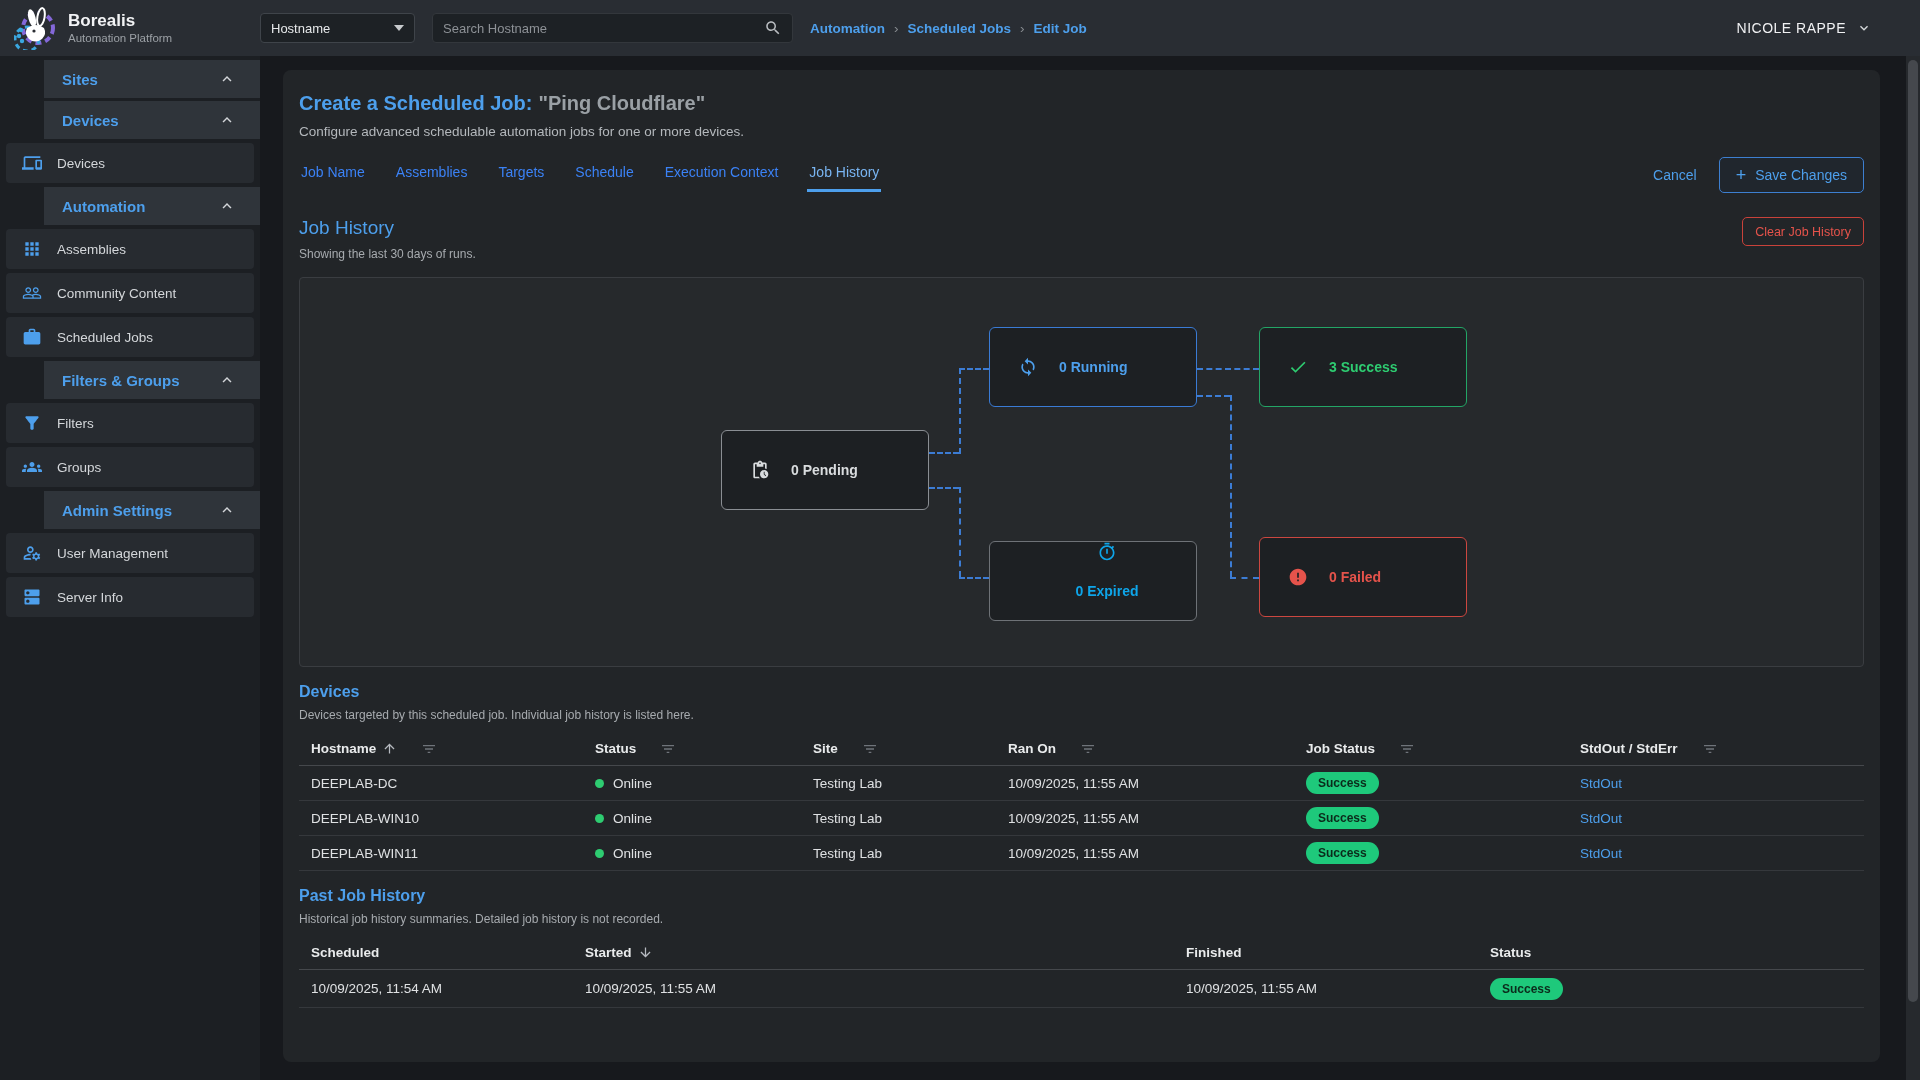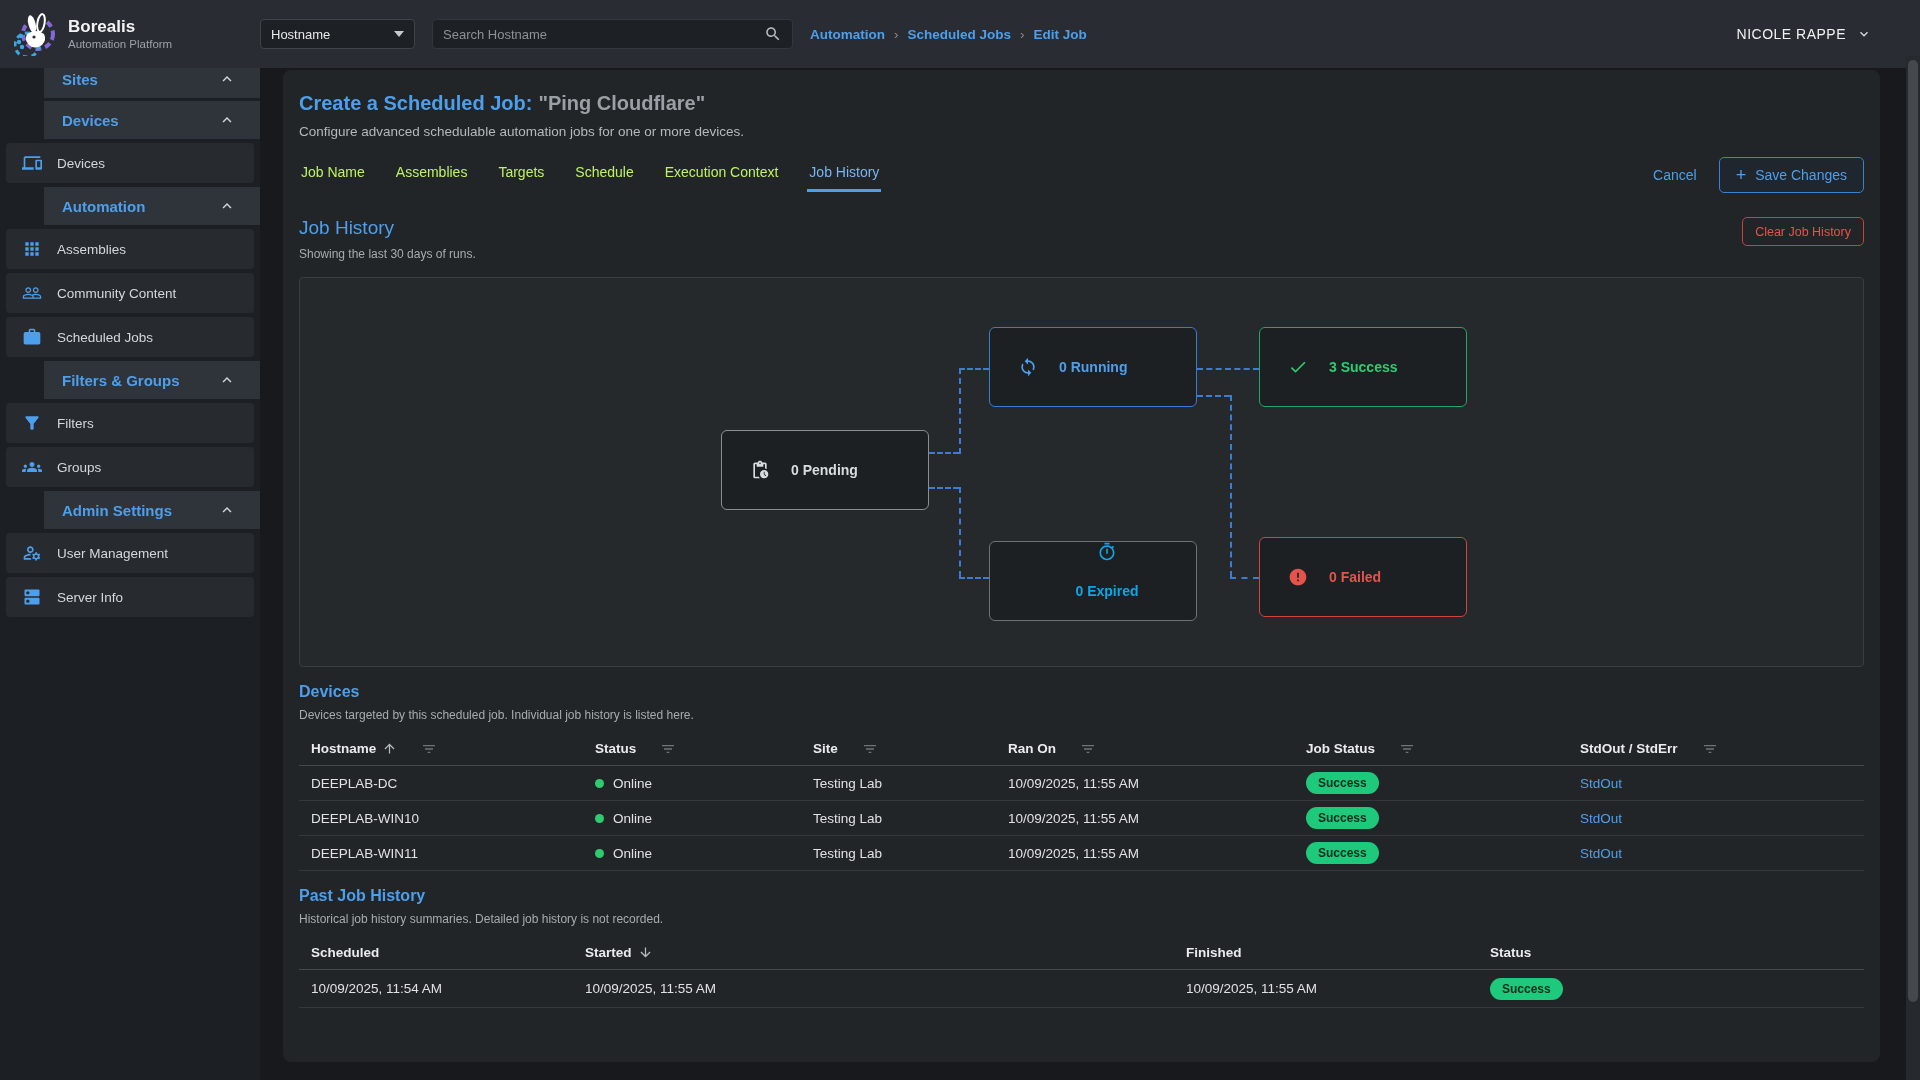--- a/index.html
+++ b/index.html
@@ -6,21 +6,21 @@
   html,body { width:1920px; height:1080px; overflow:hidden; }
   body {
     font-family: "Liberation Sans", sans-serif;
     background:#17191d; color:#dfe1e3;
     position:relative;
   }
   svg { display:block; }
 
   
   .topbar{
-    position:absolute; top:0; left:0; width:1920px; height:68px;
+    position:absolute; top:0; left:0; width:1920px; height:56px;
     background:#292d33; display:flex; align-items:center; z-index:5;
   }
   .brand{ width:260px; flex:0 0 260px; display:flex; align-items:center; gap:10px; padding-left:14px; }
   .brand-name{ font-size:17px; font-weight:bold; color:#f2f3f5; line-height:1.1; }
   .brand-sub{ font-size:11.5px; color:#9ca1a6; margin-top:2px; }
   .hostname-select{
     width:155px; height:30px; background:#1d2125; border:1px solid #3f444a; border-radius:4px;
     display:flex; align-items:center; justify-content:space-between; padding:0 10px; cursor:pointer;
   }
   .hostname-select .val{ font-size:13px; color:#e6e8ea; }
@@ -68,21 +68,21 @@
     width:100%; height:100%; background:#222528; border-radius:8px;
     padding:22px 16px 16px 16px; overflow:hidden;
   }
   .page-title{ font-size:20px; }
   .page-title .t1{ color:#4d9fec; }
   .page-title .t2{ color:#9aa0a5; margin-left:6px; }
   .page-sub{ margin-top:9px; font-size:13.5px; color:#b4b8bc; }
 
   .tabrow{ margin-top:18px; display:flex; align-items:center; }
   .tabs{ display:flex; gap:27px; }
-  .tab{ font-size:14px; color:#bef264; padding:6px 2px 9px 2px; cursor:pointer; border-bottom:3px solid transparent; }
+  .tab{ font-size:14px; color:#3b82f6; padding:6px 2px 9px 2px; cursor:pointer; border-bottom:3px solid transparent; }
   .tab.active{ color:#79b5f2; border-bottom-color:#4d9fec; }
   .tab-actions{ margin-left:auto; display:flex; align-items:center; gap:22px; }
   .cancel-link{ font-size:14px; color:#4d9fec; cursor:pointer; }
   .save-btn{
     display:flex; align-items:center; gap:9px; height:36px; padding:0 16px;
     border:1px solid #3d7fd0; border-radius:5px; background:rgba(30,40,54,.35);
     color:#4d9fec; font-size:14px; cursor:pointer; font-family:inherit;
   }
   .plus{ font-size:18px; line-height:1; }
 

